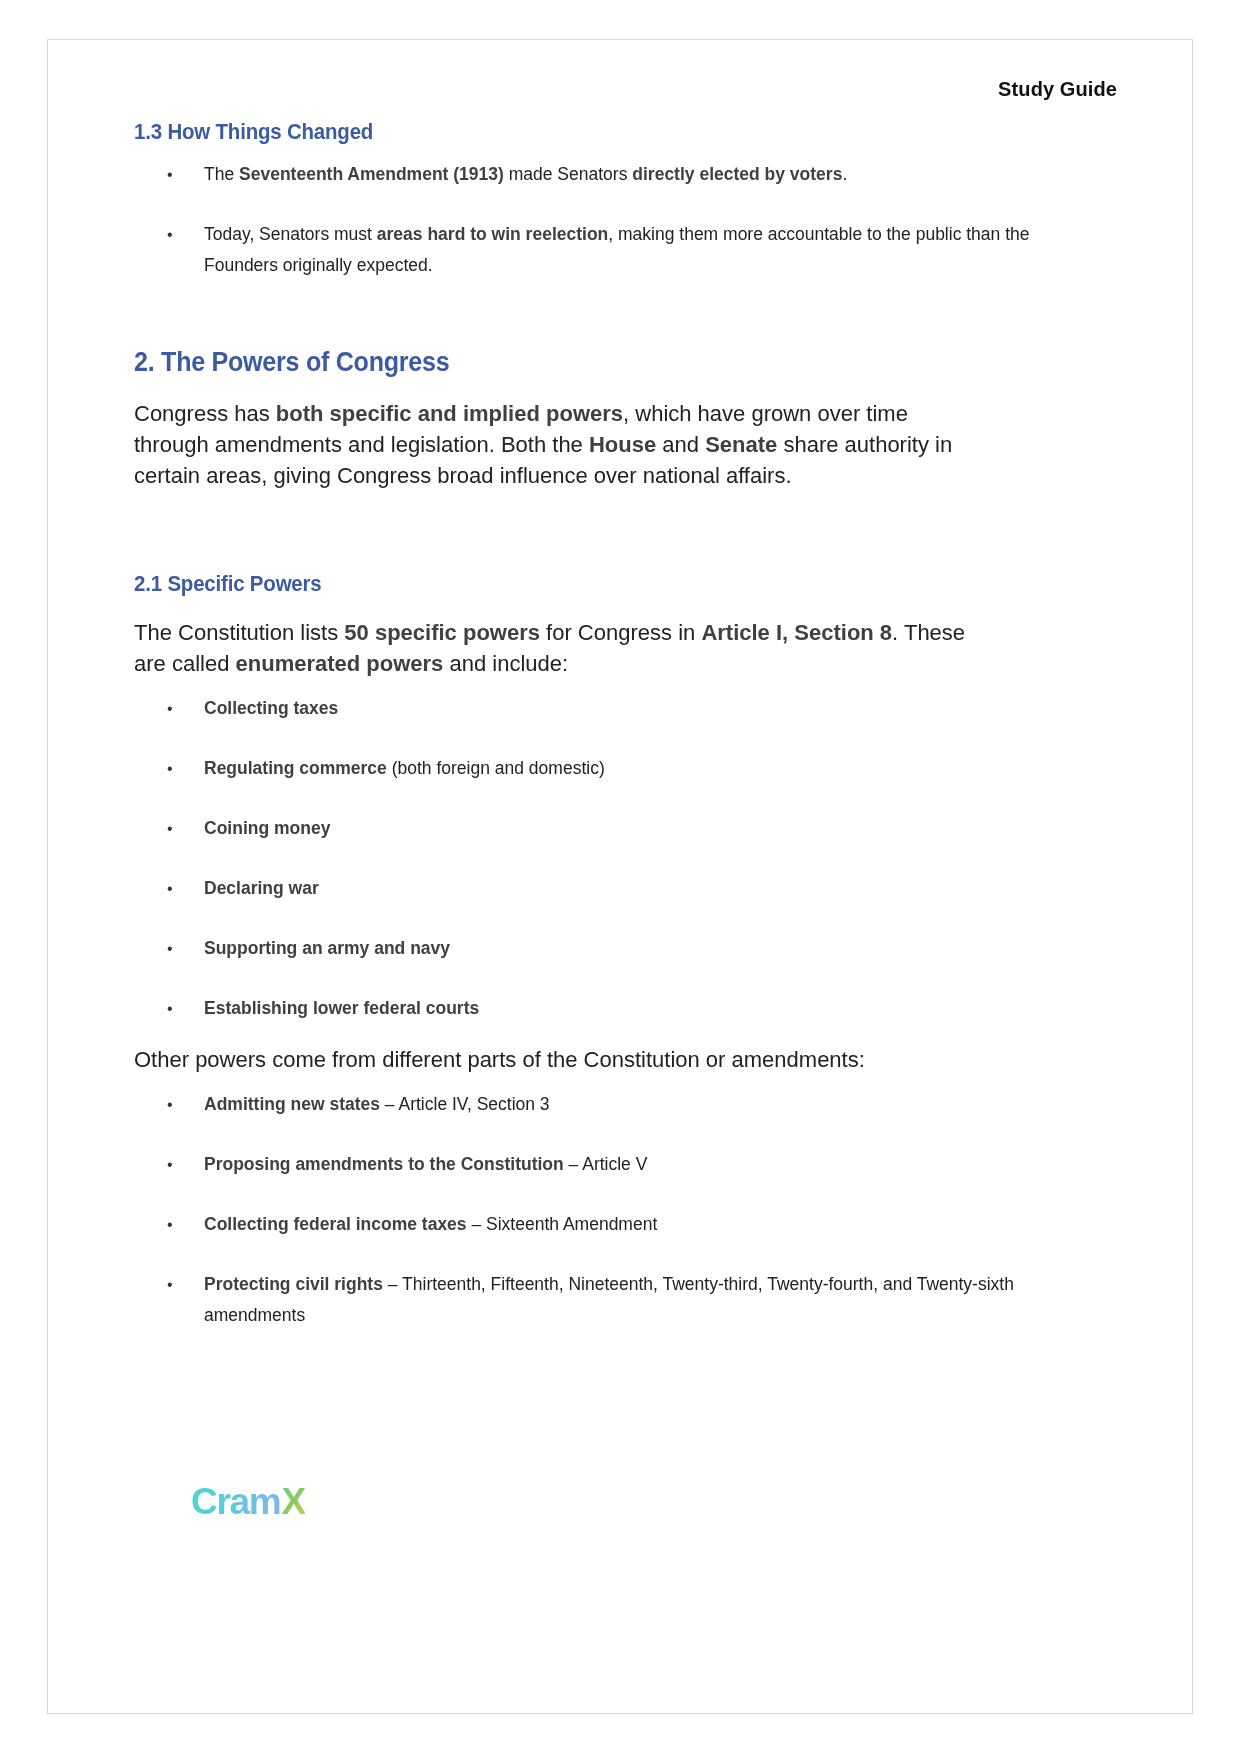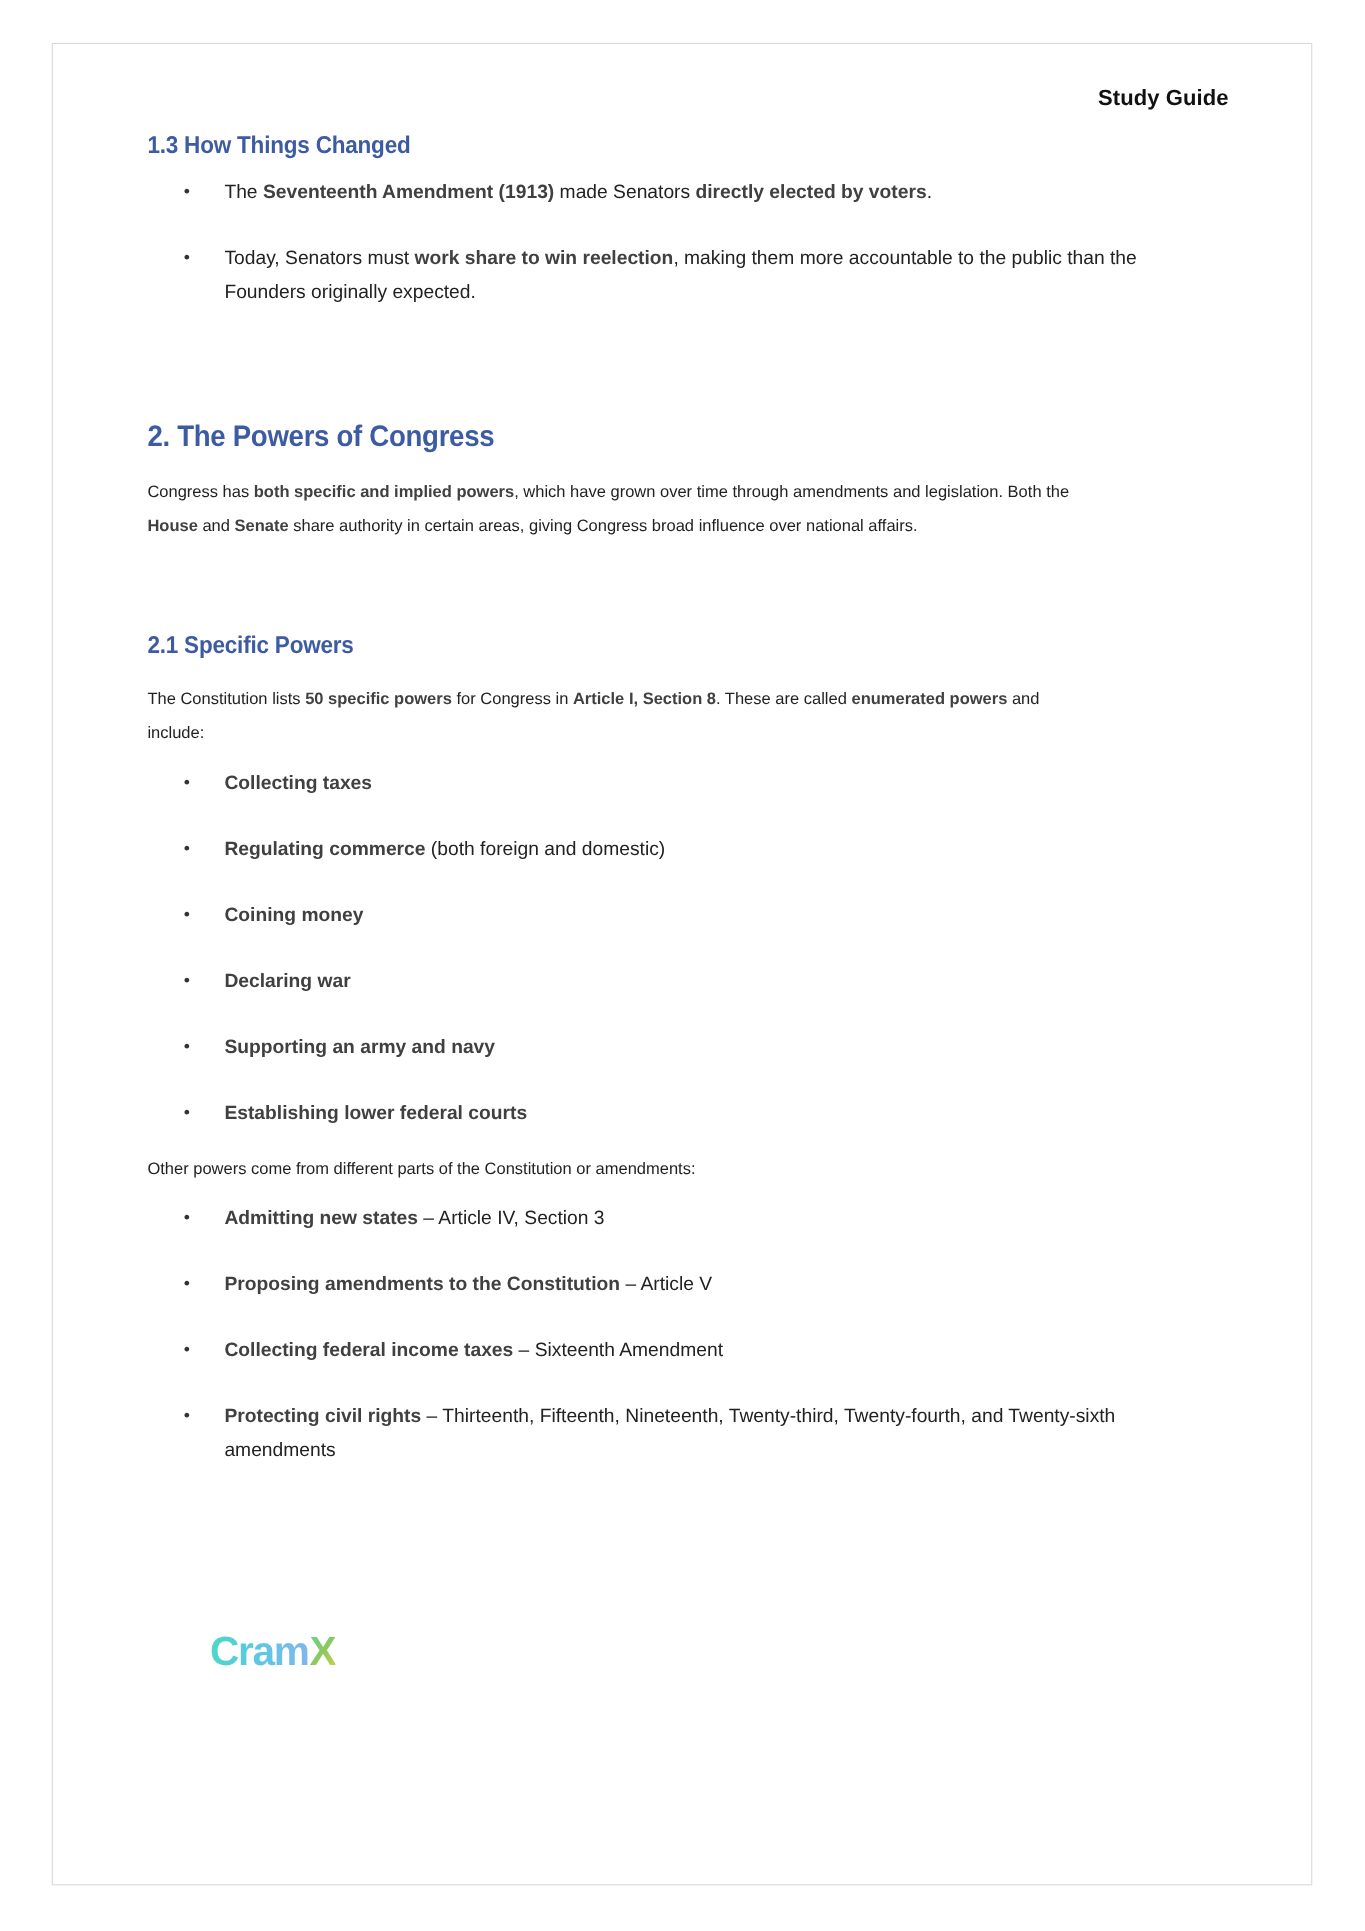--- a/index.html
+++ b/index.html
@@ -79,26 +79,26 @@
     font-size: 22px;
     font-weight: bold;
     color: #3c5ba3;
     margin: 0;
     letter-spacing: -0.2px;
     transform: scaleX(0.93);
     transform-origin: left center;
   }
 
   .sec-13 { margin-top: 18px; }
-  .sec-2  { margin-top: 100px; }
+  .sec-2  { margin-top: 66px; }
   .sec-21 { margin-top: 80px; }
 
   
   p.body-text {
-    font-size: 15px;
+    font-size: 22px;
     line-height: 31px;
     color: #222222;
     margin: 20px 0 0 0;
     max-width: 846px;
   }
   p.body-text.tight { }
 
   
   ul.bullets {
     list-style: none;
@@ -168,21 +168,21 @@
     <div class="doc-header">
       <span class="title">Study Guide</span>
     </div>
 
     <div class="content">
 
       <div class="sec-13">
         <h3 class="h-minor">1.3 How Things Changed</h3>
         <ul class="bullets spaced">
             <li><span>The </span><b>Seventeenth Amendment (1913)</b><span> made Senators </span><b>directly elected by voters</b><span>.</span></li>
-            <li><span>Today, Senators must </span><b>work share to win reelection</b><span>, making them more accountable to the public than the Founders originally expected.</span></li>
+            <li><span>Today, Senators must </span><b>areas hard to win reelection</b><span>, making them more accountable to the public than the Founders originally expected.</span></li>
           </ul>
       </div>
 
       <div class="sec-2">
         <h2 class="h-major">2. The Powers of Congress</h2>
         <p class="body-text"><span>Congress has </span><b>both specific and implied powers</b><span>, which have grown over time through amendments and legislation. Both the </span><b>House</b><span> and </span><b>Senate</b><span> share authority in certain areas, giving Congress broad influence over national affairs.</span></p>
       </div>
 
       <div class="sec-21">
         <h3 class="h-minor">2.1 Specific Powers</h3>

